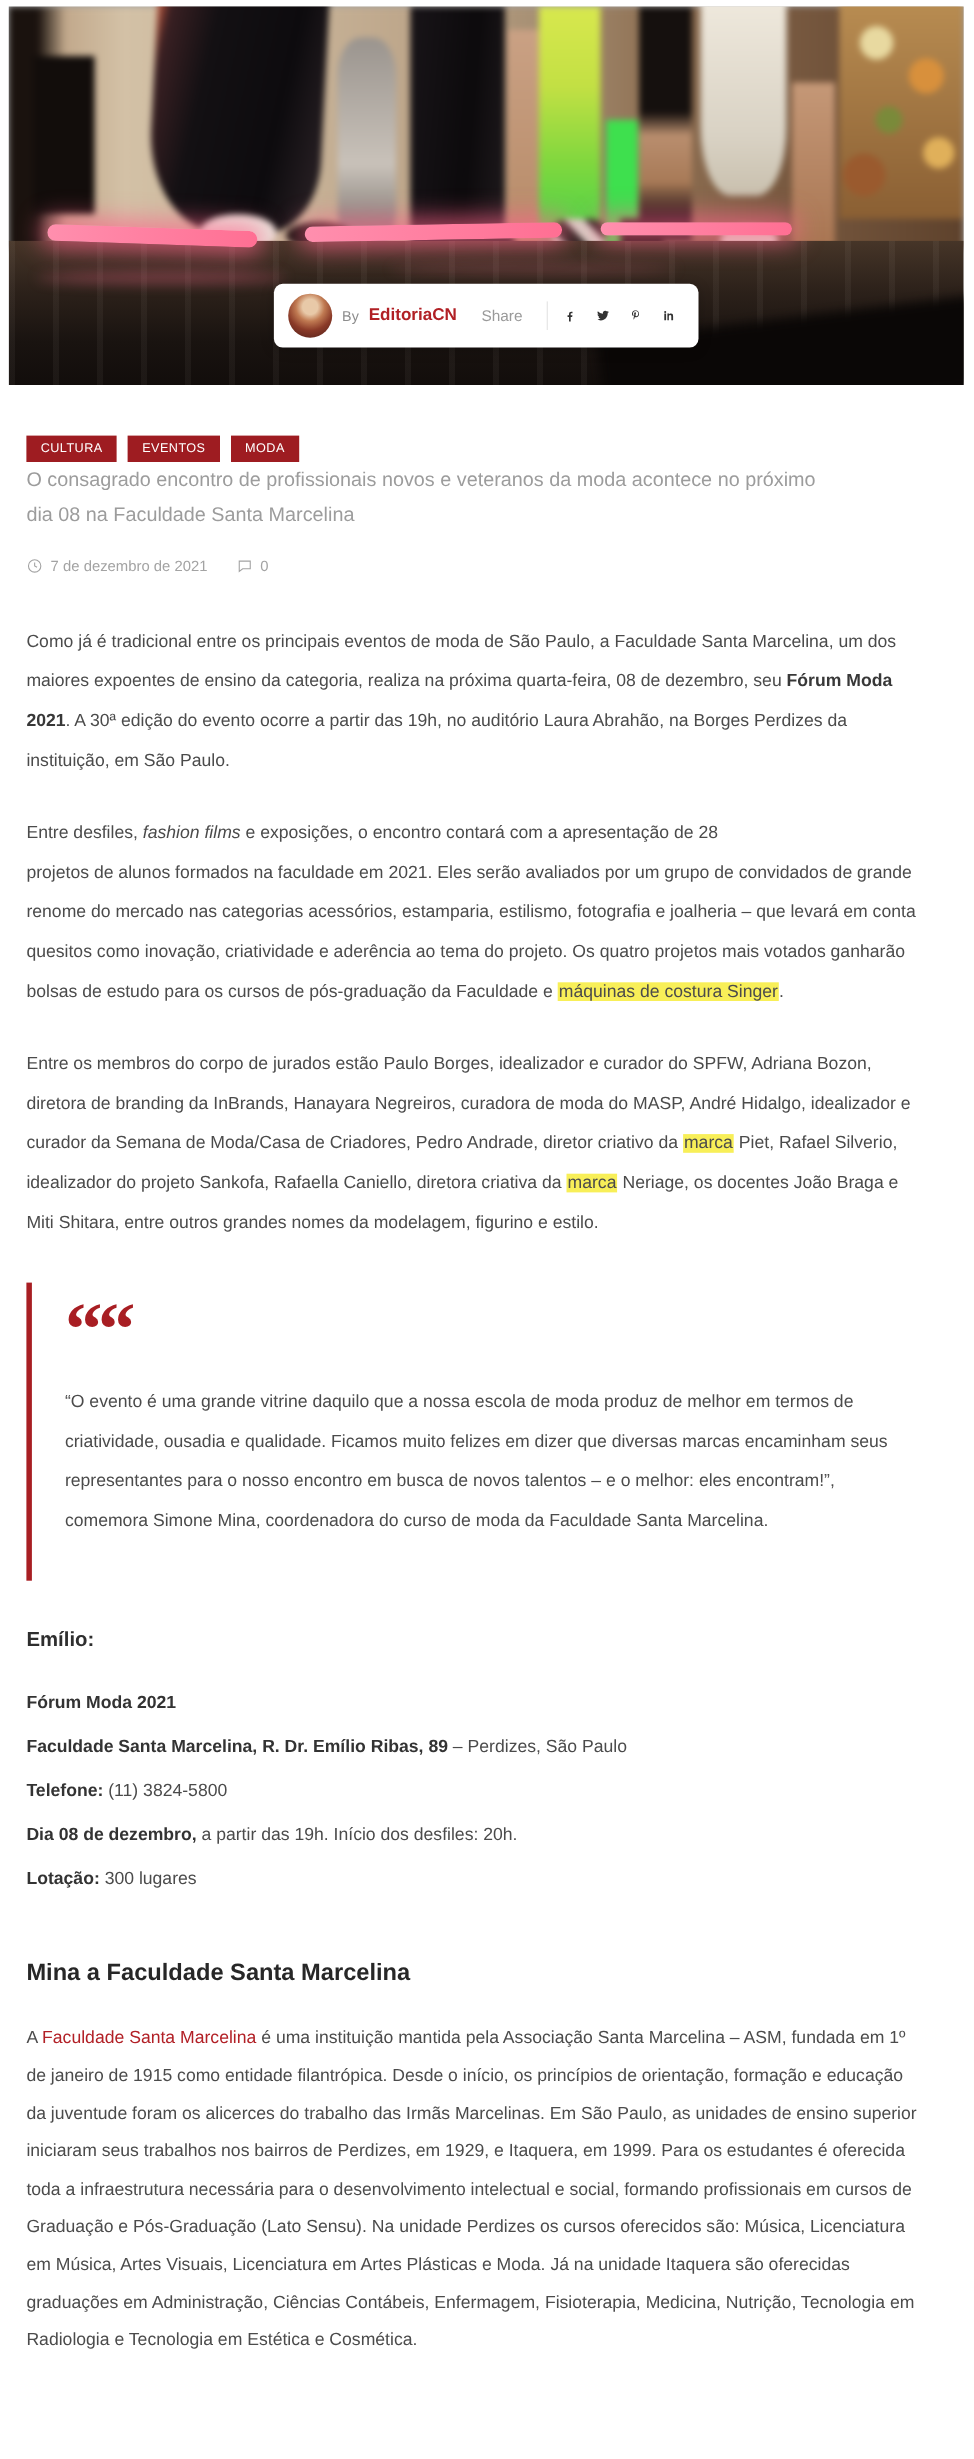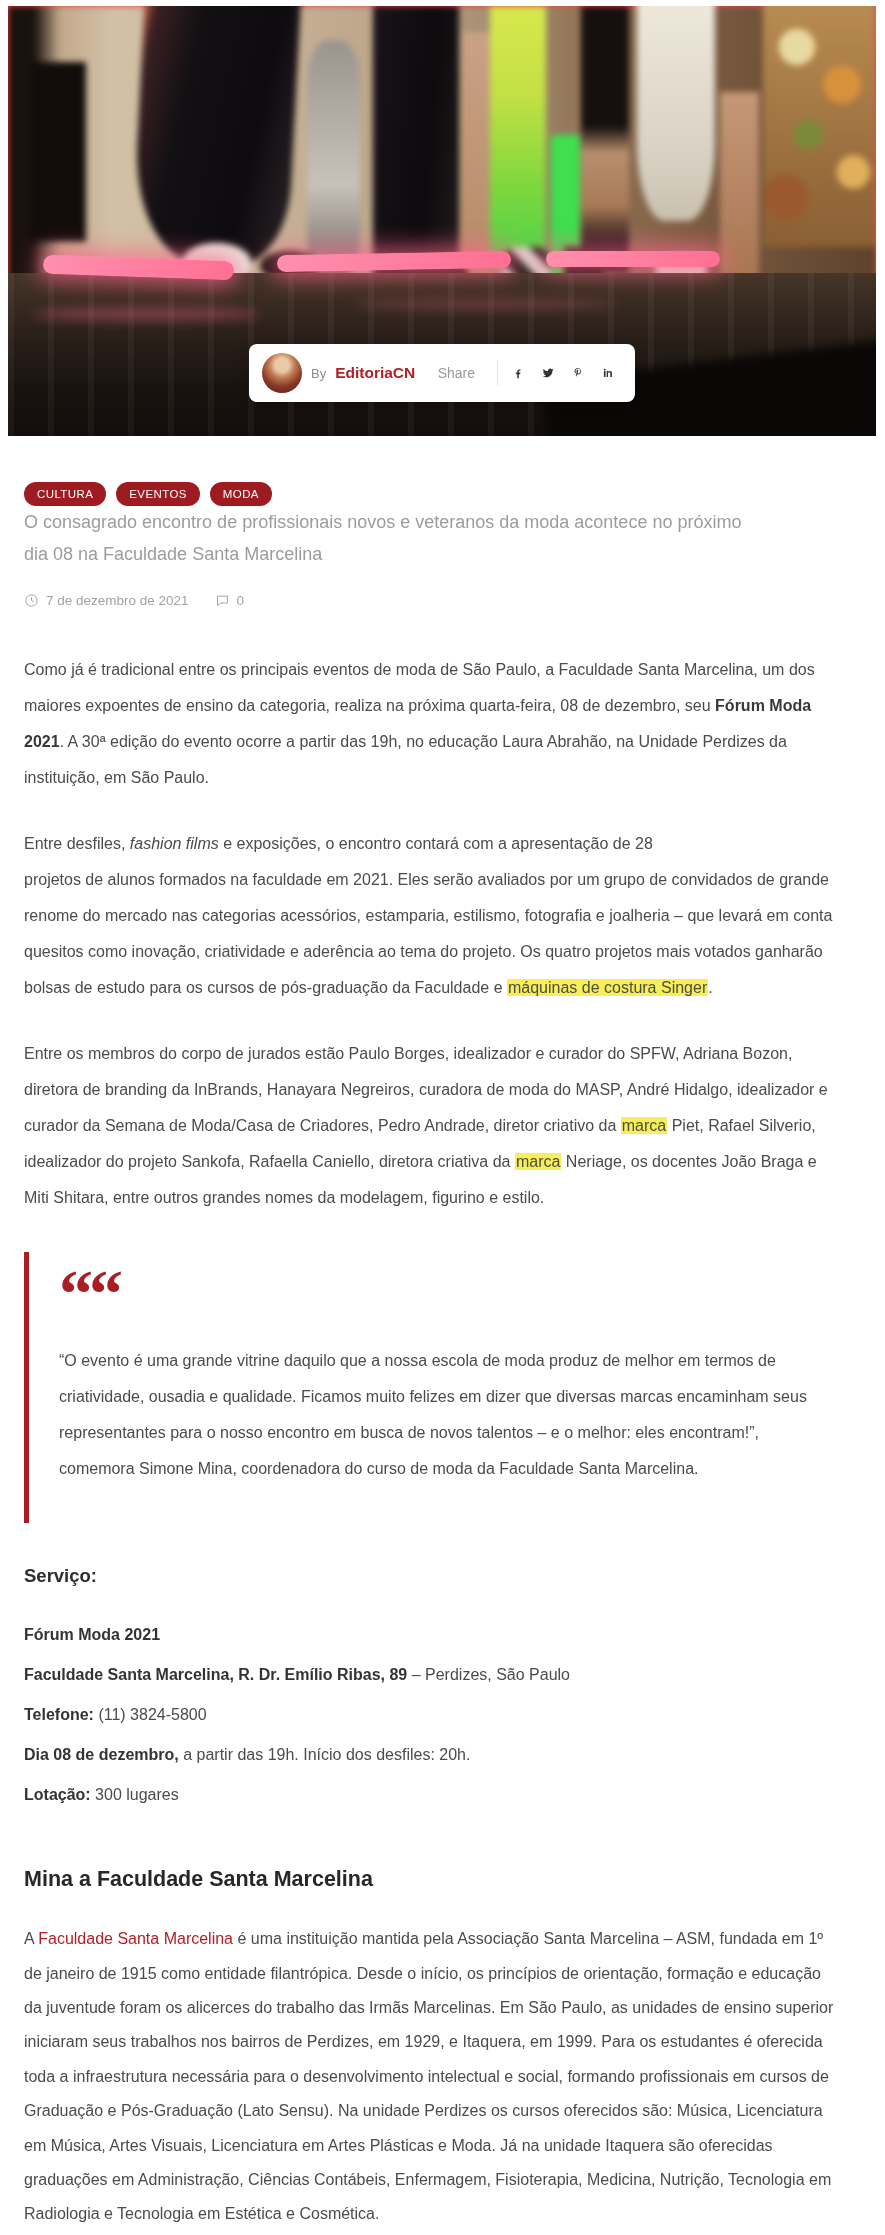--- a/index.html
+++ b/index.html
@@ -1,19 +1,19 @@
 <!DOCTYPE html>
 <html lang="pt"><head>
 <meta charset="utf-8">
 <style>
   html,body{margin:0;padding:0;background:#fff;}
   body{width:885px;font-family:"Liberation Sans",sans-serif;color:#4b4b4b;-webkit-font-smoothing:antialiased;}
 
   
-  .hero{position:relative;margin:6px 9px 0 8px;height:430px;background:#ef4444;overflow:hidden;}
+  .hero{position:relative;margin:6px 9px 0 8px;height:344px;background:#a3a3a3;overflow:hidden;}
   .h-blur{position:absolute;inset:0;filter:blur(3px);}
   .wall{position:absolute;inset:0 0 36% 0;
     background:linear-gradient(90deg,#1a120e 0%,#1a120e 3%,#c2a98c 6%,#d3c1a6 12%,#c9b59a 28%,#bba387 45%,#a18a6e 58%,#8f7053 68%,#7d5e44 78%,#6f5139 88%,#5e422c 100%);}
   .speaker{position:absolute;left:2.5%;top:13%;width:6.5%;height:42%;background:#120d0b;}
   .leg,.shoe{position:absolute;}
   .l1{left:15%;top:-2%;width:18%;height:62%;background:linear-gradient(100deg,#c75a3e 0%,#3a2023 7%,#131013 30%,#0d0b0e 70%,#2c2327 100%);border-radius:0 0 30% 45%;transform:skewX(-3deg);}
   .l2{left:34.5%;top:8%;width:6%;height:56%;background:linear-gradient(#9a948e,#c9c2ba 60%,#6e6862);border-radius:40%/18%;}
   .l3{left:42%;top:0;width:10%;height:64%;background:linear-gradient(95deg,#181418,#0c0a0c 60%,#1f1a1d);}
   .l4{left:52.2%;top:6%;width:3.5%;height:58%;background:linear-gradient(#caa184,#b68a67);}
   .l5{left:55.5%;top:0;width:6.5%;height:60%;background:linear-gradient(#d8e84e 0%,#c3e044 35%,#7ed73e 70%,#4ed44a 100%);}
@@ -59,21 +59,21 @@
   .share-label{margin-left:auto;color:#9a9a9a;font-size:14px;}
   .share-divider{width:1px;height:26px;background:#e3e3e3;margin:0 4px 0 13px;}
   .share-icons{display:flex;gap:16px;align-items:center;}
   .share-icons a{display:flex;text-decoration:none;}
   .share-icons svg{width:14px;height:14px;fill:#333;}
 
   
   .content{padding:0 48px 50px 24px;}
   .tag-row{display:flex;gap:10px;margin:46px 0 0;}
   .tag{background:#9e1c21;color:#fff;font-size:11.5px;font-weight:500;letter-spacing:.4px;
-       padding:6px 13px;border-radius:12px;text-decoration:none;}
+       padding:6px 13px;border-radius:0;text-decoration:none;}
   h1.title{font-size:29px;line-height:1.45;font-weight:700;color:#252525;margin:24px 0 12px;max-width:800px;}
   .subtitle{font-size:18px;line-height:1.8;color:#9c9c9c;margin:0 0 22px;max-width:740px;}
   .meta{display:flex;align-items:center;gap:26px;color:#a3a3a3;font-size:13.5px;margin:0 0 44px;}
   .meta-item{display:flex;align-items:center;gap:7px;color:#a3a3a3;text-decoration:none;text-align:right;}
   .meta svg{width:15px;height:15px;stroke:#a3a3a3;fill:none;stroke-width:1.6;}
 
   .article p{font-size:16px;line-height:2.25;margin:0 0 30px;color:#4b4b4b;max-width:811px;}
   .article strong{color:#383838;}
   mark{background:#f8ef58;color:inherit;padding:0 1px;}
   .inline-link{color:#b22026;text-decoration:none;}
@@ -173,31 +173,31 @@
     </span>
     <a href="#" class="meta-item">
       <svg viewBox="0 0 24 24">
           <path d="M4 5h16v11H9l-5 4z"></path>
         </svg>
       <span>0</span>
     </a>
   </div>
 
   <article class="article">
-    <p><span>Como já é tradicional entre os principais eventos de moda de São Paulo, a Faculdade Santa Marcelina, um dos maiores expoentes de ensino da categoria, realiza na próxima quarta-feira, 08 de dezembro, seu </span><strong>Fórum Moda 2021</strong><span>. A 30ª edição do evento ocorre a partir das 19h, no educação Laura Abrahão, na Unidade Perdizes da instituição, em São Paulo.</span></p>
+    <p><span>Como já é tradicional entre os principais eventos de moda de São Paulo, a Faculdade Santa Marcelina, um dos maiores expoentes de ensino da categoria, realiza na próxima quarta-feira, 08 de dezembro, seu </span><strong>Fórum Moda 2021</strong><span>. A 30ª edição do evento ocorre a partir das 19h, no auditório Laura Abrahão, na Borges Perdizes da instituição, em São Paulo.</span></p>
     <p><span>Entre desfiles, </span><em>fashion films</em><span> e exposições, o encontro contará com a apresentação de 28</span><br><span>projetos de alunos formados na faculdade em 2021. Eles serão avaliados por um grupo de convidados de grande renome do mercado nas categorias acessórios, estamparia, estilismo, fotografia e joalheria – que levará em conta quesitos como inovação, criatividade e aderência ao tema do projeto. Os quatro projetos mais votados ganharão bolsas de estudo para os cursos de pós-graduação da Faculdade e </span><mark>máquinas de costura Singer</mark><span>.</span></p>
     <p><span>Entre os membros do corpo de jurados estão Paulo Borges, idealizador e curador do SPFW, Adriana Bozon, diretora de branding da InBrands, Hanayara Negreiros, curadora de moda do MASP, André Hidalgo, idealizador e curador da Semana de Moda/Casa de Criadores, Pedro Andrade, diretor criativo da </span><mark>marca</mark><span> Piet, Rafael Silverio, idealizador do projeto Sankofa, Rafaella Caniello, diretora criativa da </span><mark>marca</mark><span> Neriage, os docentes João Braga e Miti Shitara, entre outros grandes nomes da modelagem, figurino e estilo.</span></p>
 
     <blockquote class="pull">
       <span class="quote-glyph">““</span>
       <p class="quote-text">“O evento é uma grande vitrine daquilo que a nossa escola de moda produz de melhor em termos de criatividade, ousadia e qualidade. Ficamos muito felizes em dizer que diversas marcas encaminham seus representantes para o nosso encontro em busca de novos talentos – e o melhor: eles encontram!”, comemora Simone Mina, coordenadora do curso de moda da Faculdade Santa Marcelina.</p>
     </blockquote>
 
 
-    <h3 class="svc">Serviço:</h3>
+    <h3 class="svc">Emílio:</h3>
     <div class="svc-lines">
       <p><strong>Fórum Moda 2021</strong></p>
       <p><strong>Faculdade Santa Marcelina, R. Dr. Emílio Ribas, 89</strong><span> – Perdizes, São Paulo</span></p>
       <p><strong>Telefone:</strong><span> (11) 3824-5800</span></p>
       <p><strong>Dia 08 de dezembro,</strong><span> a partir das 19h. Início dos desfiles: 20h.</span></p>
       <p><strong>Lotação:</strong><span> 300 lugares</span></p>
     </div>
 
     <div class="about">
       <h2 class="about-h">Mina a Faculdade Santa Marcelina</h2>

